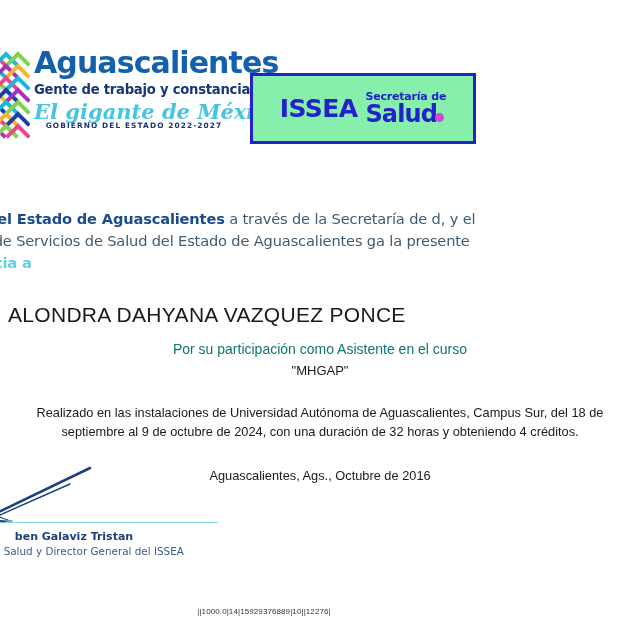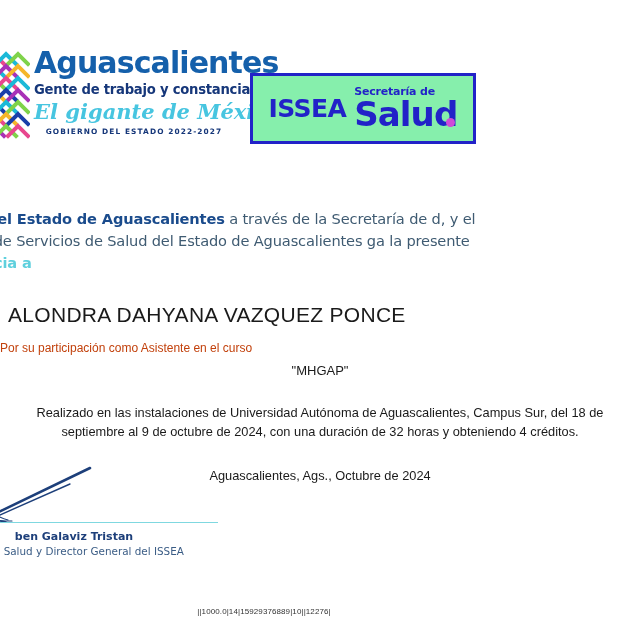--- a/index.html
+++ b/index.html
@@ -78,21 +78,21 @@
     margin-top: 5px;
     white-space: nowrap;
   }
   .ags-gob {
     font-family: "DejaVu Sans", sans-serif;
     font-size: 7.4px;
     font-weight: bold;
     color: #16377a;
     letter-spacing: 1.1px;
     line-height: 1;
-    margin-top: 6px;
+    margin-top: 0;
     white-space: nowrap;
   }
 
   
   .issea-box {
     position: absolute;
     left: 250px;
     top: 73px;
     width: 226px;
     height: 71px;
@@ -128,21 +128,21 @@
     font-family: "DejaVu Sans", sans-serif;
     font-size: 11px;
     font-weight: bold;
     color: #2222c8;
     letter-spacing: -0.2px;
     line-height: 1;
     display: block;
   }
   .salud-main {
     font-family: "DejaVu Sans", sans-serif;
-    font-size: 34px;
+    font-size: 24px;
     font-weight: bold;
     color: #2222c8;
     letter-spacing: -0.9px;
     line-height: 1.02;
     display: block;
     position: relative;
   }
   .salud-dot {
     position: absolute;
     right: 2px;
@@ -185,23 +185,24 @@
     font-size: 21px;
     color: #1a1a1a;
     letter-spacing: 0.3px;
     white-space: nowrap;
   }
   .participation {
     position: absolute;
     left: 0;
     top: 341px;
     width: 640px;
-    font-family: "Liberation Sans", sans-serif;
-    font-size: 12px;
-    color: #c2410c;
+    text-align: center;
+    font-family: "Liberation Sans", sans-serif;
+    font-size: 14px;
+    color: #0f766e;
   }
   .course {
     position: absolute;
     left: 0;
     top: 363px;
     width: 640px;
     text-align: center;
     font-family: "Liberation Sans", sans-serif;
     font-size: 13px;
     color: #1a1a1a;
@@ -342,21 +343,21 @@
 </div>
 
 <div class="intro">
   <b>bierno del Estado de Aguascalientes</b><span> a través de la Secretaría de </span><span>d, y el Instituto de Servicios de Salud del Estado de Aguascalientes </span><span>ga la presente </span><span class="accent">constancia a</span>
 </div>
 
 <div class="recipient">ALONDRA DAHYANA VAZQUEZ PONCE</div>
 <div class="participation">Por su participación como Asistente en el curso</div>
 <div class="course">"MHGAP"</div>
 <div class="details">Realizado en las instalaciones de Universidad Autónoma de Aguascalientes, Campus Sur, del 18 de septiembre al 9 de octubre de 2024, con una duración de 32 horas y obteniendo 4 créditos.</div>
-<div class="place-date">Aguascalientes, Ags., Octubre de 2024</div>
+<div class="place-date">Aguascalientes, Ags., Octubre de 2016</div>
 
 <div class="signature-block">
   <div class="signature-scribble">
     <svg width="300" height="85" viewBox="0 0 300 85" xmlns="http://www.w3.org/2000/svg">
       <g fill="none" stroke="#1d3f7a" stroke-linecap="round">
         <path d="M58 4 C52 22, 54 48, 62 74" stroke-width="2.4"></path>
         <path d="M66 8 C60 26, 60 52, 66 76" stroke-width="1.6"></path>
         <path d="M72 14 C68 34, 68 56, 72 78" stroke-width="1.4"></path>
         <path d="M78 20 C76 38, 74 60, 78 80" stroke-width="1.2"></path>
         <path d="M62 80 L170 28" stroke-width="2.6"></path>

